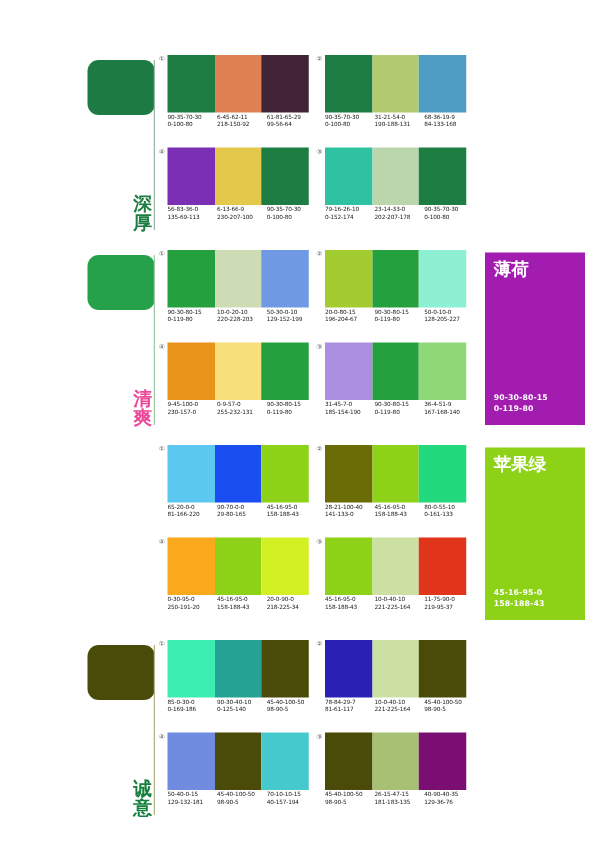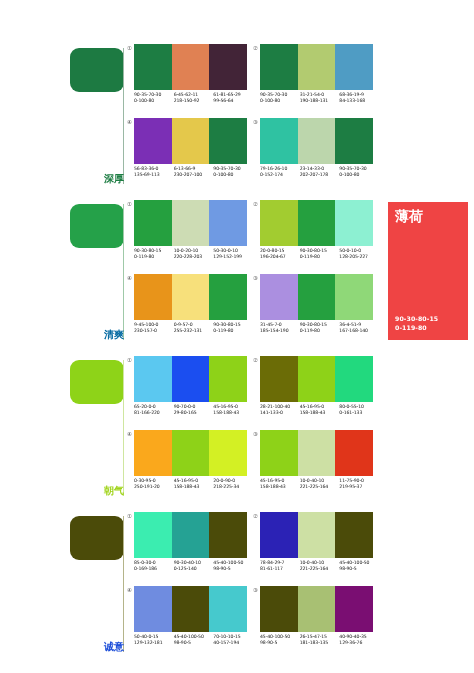--- a/index.html
+++ b/index.html
@@ -55,21 +55,21 @@
     width: 1px;
     height: 136px;
     background: #9ab8a4;
   }
   .vert-word {
     position: absolute;
     right: 6px;
     bottom: 4px;
     width: 20px;
     text-align: center;
-    font-size: 10px;
+    font-size: 15px;
     line-height: 15px;
     font-weight: bold;
     letter-spacing: 0;
     writing-mode: horizontal-tb;
     word-break: break-all;
     font-family: "DejaVu Sans", sans-serif;
   }
 
   
   .grid {
@@ -260,21 +260,21 @@
               <div>0-100-80</div>
             </div>
           </div>
         </div>
       </div>
     </div>
     <div class="section" style="top: 196px;">
       <div class="left-col">
         <div class="chip" style="background: rgb(37, 161, 73);"></div>
         <div class="connector" style="background: rgb(159, 201, 168);"></div>
-        <div class="vert-word" style="color: #0369a1;">清爽</div>
+        <div class="vert-word" style="color: #ec4899;">清爽</div>
       </div>
       <div class="grid">
         <div class="group c0 r0">
           <div class="num">①</div>
           <div class="swatches">
             <div class="sw" style="background: rgb(37, 160, 63);"></div>
             <div class="sw" style="background: rgb(205, 220, 180);"></div>
             <div class="sw" style="background: rgb(111, 154, 227);"></div>
           </div>
           <div class="codes">
@@ -352,34 +352,29 @@
               <div>90-30-80-15</div>
               <div>0-119-80</div>
             </div>
             <div class="code">
               <div>36-4-51-9</div>
               <div>167-168-140</div>
             </div>
           </div>
         </div>
       </div>
-      <div class="card" style="background: #ef4444;">
+      <div class="card" style="background: #a21caf;">
         <div class="card-title">薄荷</div>
         <div class="card-codes">
           <div>90-30-80-15</div>
           <div>0-119-80</div>
         </div>
       </div>
     </div>
     <div class="section" style="top: 352px;">
-      <div class="left-col">
-        <div class="chip" style="background: rgb(142, 211, 24);"></div>
-        <div class="connector" style="background: rgb(207, 230, 160);"></div>
-        <div class="vert-word" style="color: rgb(159, 211, 24);">朝气</div>
-      </div>
       <div class="grid">
         <div class="group c0 r0">
           <div class="num">①</div>
           <div class="swatches">
             <div class="sw" style="background: rgb(91, 200, 240);"></div>
             <div class="sw" style="background: rgb(27, 78, 240);"></div>
             <div class="sw" style="background: rgb(142, 210, 24);"></div>
           </div>
           <div class="codes">
             <div class="code">
@@ -454,28 +449,35 @@
             </div>
             <div class="code">
               <div>10-0-40-10</div>
               <div>221-225-164</div>
             </div>
             <div class="code">
               <div>11-75-90-0</div>
               <div>219-95-37</div>
             </div>
           </div>
+        </div>
+      </div>
+      <div class="card" style="background: rgb(142, 210, 24);">
+        <div class="card-title">苹果绿</div>
+        <div class="card-codes">
+          <div>45-16-95-0</div>
+          <div>158-188-43</div>
         </div>
       </div>
     </div>
     <div class="section" style="top: 508px;">
       <div class="left-col">
         <div class="chip" style="background: rgb(75, 75, 9);"></div>
         <div class="connector" style="background: rgb(180, 180, 138);"></div>
-        <div class="vert-word" style="color: #1d4ed8;">诚意</div>
+        <div class="vert-word" style="color: #15803d;">诚意</div>
       </div>
       <div class="grid">
         <div class="group c0 r0">
           <div class="num">①</div>
           <div class="swatches">
             <div class="sw" style="background: rgb(59, 237, 176);"></div>
             <div class="sw" style="background: rgb(37, 162, 148);"></div>
             <div class="sw" style="background: rgb(75, 75, 9);"></div>
           </div>
           <div class="codes">

